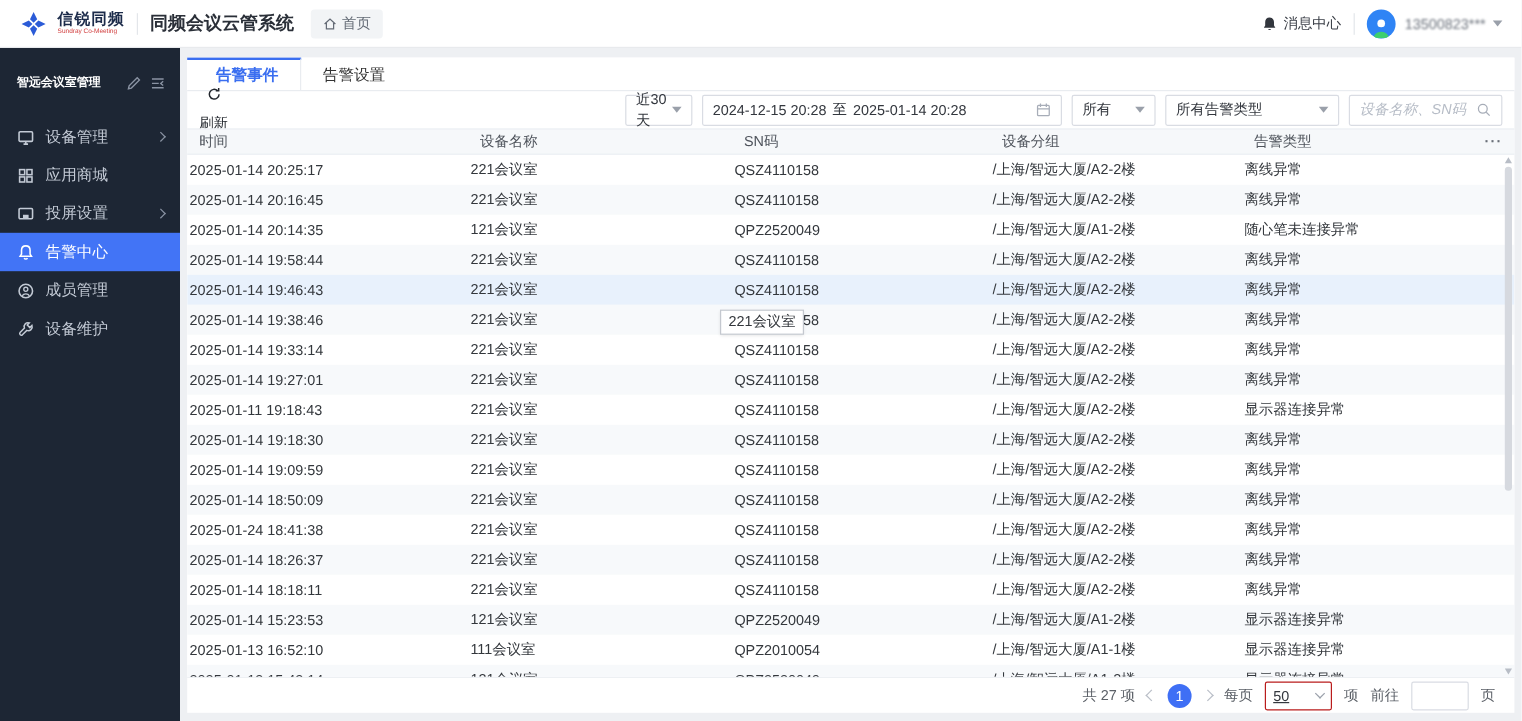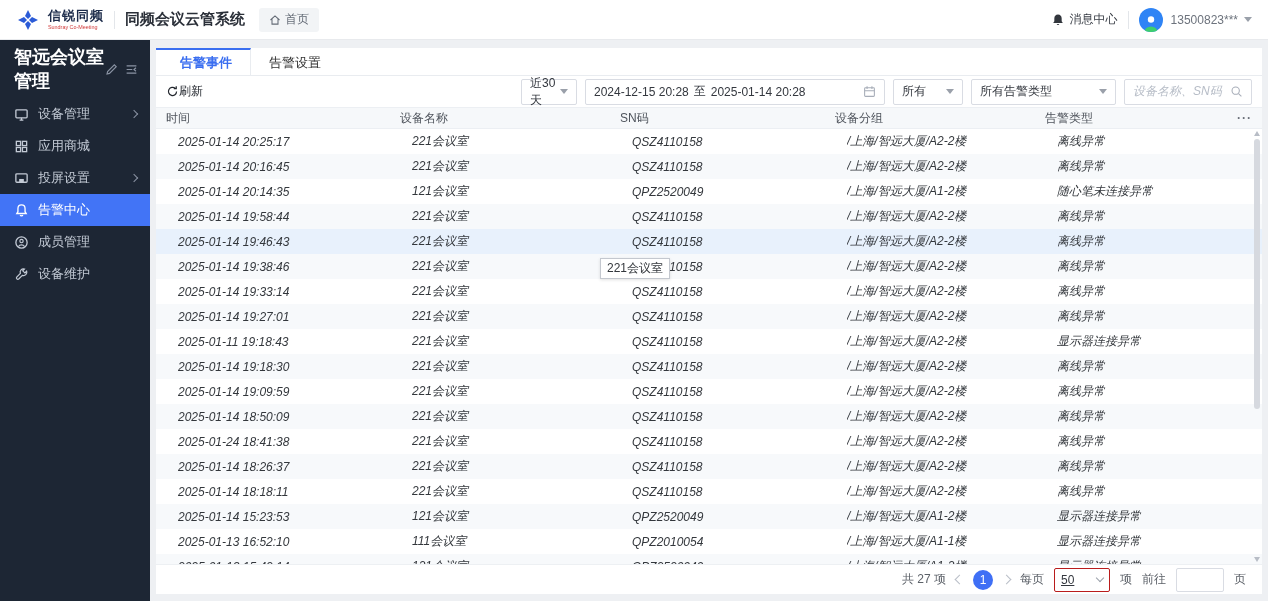--- a/index.html
+++ b/index.html
@@ -22,21 +22,21 @@
   .msg-center { display:flex; align-items:center; gap:5px; font-size:12px; color:#383d45; cursor:pointer; }
   .avatar { width:24px; height:24px; border-radius:50%; background:#2f84f5; display:flex; align-items:flex-end;
             justify-content:center; overflow:hidden; margin:0 8px 0 0; }
   .username { font-size:12px; color:#6d737d; filter:blur(0.7px); }
   .caret-down { width:0; height:0; border-left:4px solid transparent; border-right:4px solid transparent;
                 border-top:5px solid #9aa0aa; margin-left:6px; }
 
   
   .sidebar { position:absolute; top:40px; left:0; width:150px; height:561px; background:#1d2634; }
   .sb-head { height:34px; margin-top:12px; padding:0 12px 0 14px; display:flex; align-items:center; }
-  .sb-title { color:#fff; font-size:18px; font-weight:bold; flex:1; }
+  .sb-title { color:#fff; font-size:10px; font-weight:bold; flex:1; }
   .sb-head-icons { display:flex; gap:7px; align-items:center; }
   .sb-head-icons svg { width:13px; height:13px; stroke:#8a93a3; cursor:pointer; }
   .sb-menu { margin-top:12px; }
   .sb-item { height:32px; display:flex; align-items:center; padding:0 10px 0 14px; gap:9px;
              color:#c3cad5; font-size:13px; cursor:pointer; position:relative; }
   .sb-item svg { width:15px; height:15px; flex:0 0 15px; stroke:#c3cad5; }
   .sb-item.active { background:#4274f6; color:#fff; }
   .sb-item.active svg { stroke:#fff; }
   .sb-chevron { position:absolute; right:13px; width:6px; height:6px; border-top:1px solid #8a93a3;
                 border-right:1px solid #8a93a3; transform:rotate(45deg); }
@@ -45,21 +45,21 @@
   .card { position:absolute; left:156px; top:48px; width:1106px; height:546px; background:#fff;
           display:flex; flex-direction:column; }
 
   .tabbar { height:28px; display:flex; border-bottom:1px solid #e9ecf0; background:#fff; flex:0 0 28px; }
   .tab { padding:0 18px; display:flex; align-items:center; font-size:13px; color:#333; cursor:pointer;
          border-top:2px solid transparent; }
   .tab.active { color:#3a6ef0; font-weight:bold; border-top:2px solid #3a6ef0;
                 border-right:1px solid #e9ecf0;padding-left:24px; }
 
   .toolbar { height:31px; flex:0 0 31px; display:flex; align-items:center; padding:0 10px; }
-  .refresh-btn { display:flex; align-items:center; gap:0; font-size:12px; color:#22262d; cursor:pointer; }
+  .refresh-btn { display:flex; align-items:center; gap:10px; font-size:12px; color:#22262d; cursor:pointer;flex-direction:column; }
   .refresh-btn svg { width:13px; height:13px; stroke:#22262d; }
   .filters { margin-left:auto; display:flex; align-items:center; gap:8px; }
   .ctrl { height:26px; border:1px solid #d9dce3; border-radius:2px; display:flex; align-items:center;
           font-size:12px; color:#33373e; padding:0 8px; background:#fff; cursor:pointer; }
   .ctrl .sel-caret { width:0; height:0; border-left:4px solid transparent; border-right:4px solid transparent;
                      border-top:5px solid #9aa0aa; margin-left:auto; }
   .preset { width:56px; }
   .daterange { width:300px; gap:5px; color:#33373e; }
   .daterange .cal-ic { margin-left:auto; }
   .group-sel { width:70px; }
@@ -70,21 +70,21 @@
 
   
   .thead { flex:0 0 22px; background:#f6f8fa; border-top:1px solid #eceff3; border-bottom:1px solid #eceff3;
            display:grid; grid-template-columns:234px 220px 215px 210px 1fr; align-items:center;
            padding-left:10px; position:relative; }
   .thead .th { font-size:12px; color:#4f545c; }
   .th-more { position:absolute; right:10px; top:0; height:100%; display:flex; align-items:center;
              font-size:12px; color:#6a6f78; letter-spacing:1px; cursor:pointer; font-weight:bold; }
   .tbody { flex:1; overflow:hidden; position:relative; }
   .trow { height:25px; display:grid; grid-template-columns:234px 220px 215px 210px 1fr;
-          align-items:center; padding-left:22px; background:#fff;font-style:italic; }
+          align-items:center; padding-left:2px; background:#fff; }
   .trow.alt { background:#f7f9fb; }
   .trow.hover { background:#e8f1fc; }
   .tcell { font-size:12px; color:#33373c; white-space:nowrap; overflow:hidden; }
 
   .tooltip { position:absolute; left:444px; top:210px; background:#fff; border:1px solid #c4c8cf;
              font-size:12px; color:#33373c; padding:1px 6px; box-shadow:0 1px 3px rgba(0,0,0,.12); z-index:4; }
 
   .scrollbar { position:absolute; right:1px; top:0; bottom:0; width:8px; }
   .sb-arrow-up, .sb-arrow-down { position:absolute; left:1px; width:0; height:0;
       border-left:3px solid transparent; border-right:3px solid transparent; }

